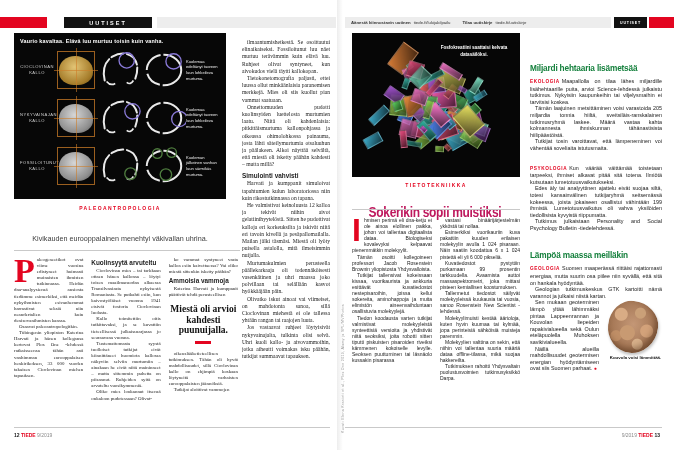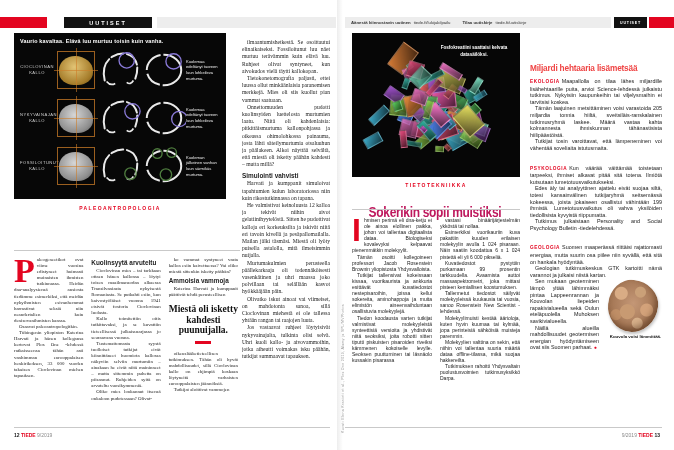--- a/index.html
+++ b/index.html
@@ -100,21 +100,21 @@
   .rule-r-top { left:7px; top:176px; width:168px; }
   .rule-r-bot { left:0; top:394px; width:317px; }
 
   .cols-r { position:absolute; left:7px; top:184px; width:168px; height:202px; overflow:hidden;
     display:flex; gap:8px; font-size:5px; line-height:6.1px; text-align:justify; color:#222; }
   .cols-r .dropcap { font-family:"Liberation Sans", sans-serif; font-size:32px; line-height:26px; padding-right:3px; }
 
   
   .sidebar { position:absolute; left:185px; top:24px; width:132px; height:364px; overflow:hidden; }
   .sb-art { margin-bottom:13px; }
-  .sb-title { margin-bottom:3px; color:#ef4444; }
+  .sb-title { margin-bottom:3px; color:#15803d; }
   .sb-title span { display:inline-block; white-space:nowrap; font-weight:bold; font-size:9.2px;
     letter-spacing:-.2px; transform:scaleX(.9); transform-origin:0 50%; }
   .sb-p { font-size:5.4px; line-height:6.6px; text-align:justify; color:#222; }
   .sb-p + .sb-p { text-indent:5px; }
   .tag { color:#e30520; font-weight:bold; font-size:4.7px; letter-spacing:.6px; margin-right:2px; }
   .enddot { color:#e30520; font-size:5px; }
   .rockwrap { float:right; width:58px; margin:2px 0 2px 5px; text-align:center; }
   .rock { width:50px; height:52px; margin:0 auto; border-radius:46% 54% 52% 48% / 50% 46% 54% 50%;
     transform:rotate(6deg);
     background:
@@ -214,41 +214,42 @@
               <circle cx="16" cy="9" r="5" fill="none" stroke="#4f7d3f" stroke-width="1.4"></circle>
               <circle cx="31" cy="8" r="5" fill="none" stroke="#4f7d3f" stroke-width="1.4"></circle>
               <circle cx="25" cy="31" r="6" fill="none" stroke="#4f7d3f" stroke-width="1.4"></circle>
             </svg>
             <div class="fig-cap">Kuoleman jälkeinen vanhan luun särmikäs murtuma.</div>
           </div>
         </div>
     </figure>
 
     <div class="kicker kicker-l">PALEOANTROPOLOGIA</div>
+    <div class="subhead-l">Kivikauden eurooppalainen menehtyi väkivallan uhrina.</div>
     <div class="rule rule-l-top"></div>
 
     <div class="cols-l">
       <div class="coln">
           <p class="bp hasdrop"><span class="dropcap">P</span>aleogeneetikot ovat viime vuosina edistyneet huimasti muinaisten ihmisten tutkinnassa. Heidän dna-analyysiensä ansiosta tiedämme esimerkiksi, että meidän nykyihmisten esivanhemmat harrastivat seksiä niin neandertalien kuin denisovanihmisten kanssa.</p>
           <p class="bp">Osaavat paleoantropologitkin.</p>
           <p class="bp">Tübingenin yliopiston Katerina Harvati ja hänen kollegansa kertovat Plos One -lehdessä ratkaisseensa tähän asti vanhimman eurooppalaisen henkirikoksen, 33 000 vuoden takaisen Cioclovinan miehen tapauksen.</p>
         </div>
       <div class="coln">
           <div class="bh">Kuolinsyytä arvuteltu</div>
           <p class="bp">Cioclovinan mies – tai tarkkaan ottaen hänen kallonsa – löytyi toisen maailmansodan alkaessa Transilvaniasta nykyisestä Romaniasta. Se putkahti esiin, kun kaivostyöläiset vuonna 1941 etsivät fosforia Cioclovinan luolasta.</p>
           <p class="bp">Kallo toimitettiin oitis tutkittavaksi, ja se kuvattiin tieteellisessä julkaisusarjassa jo seuraavana vuonna.</p>
           <p class="bp">Tuntemattomasta syystä tuolloiset tutkijat eivät kiinnittäneet huomiota kallossa näkyviin selviin murtumiin – ainakaan he eivät niitä maininneet – mutta sittemmin puhetta on piisannut. Ruhjeiden syitä on arvuteltu vuosikymmeniä.</p>
           <p class="bp">Oliko mies loukannut itsensä onkaloon pudotessaan? Olivat-</p>
         </div>
       <div class="coln">
           <p class="bp">ko vammat syntyneet vasta kalloa esiin kaivettaessa? Vai oliko miestä sittenkin isketty päähän?</p>
           <div class="bh">Ammoisia vammoja</div>
           <p class="bp">Katerina Harvati ja kumppanit päättivät tehdä perusteellisen</p>
           <div class="pq">
-            <div class="pqt">Miestä oli isketty kahdesti puunuijalla.</div>
+            <div class="pqt">Miestä oli arvioi kahdesti puunuijalla.</div>
             <div class="pqbar"></div>
           </div>
           <p class="bp">oikeuslääketieteellisen tutkimuksen. Tähän oli hyvät mahdollisuudet, sillä Cioclovinan kallo on ehjimpiä koskaan löytyneitä varhaisten eurooppalaisten jäännöksiä.</p>
           <p class="bp">Tutkijat aloittivat vammojen</p>
         </div>
     </div>
     <div class="col4">
         <p class="bp">ilmaantumishetkestä. Se osoittautui elinaikaiseksi. Fossiloitunut luu näet murtuu terävämmin kuin elävä luu. Ruhjeet olivat syntyneet, kun aivokudos vielä täytti kallokopan.</p>
         <p class="bp">Tietokonetomografia paljasti, ettei luussa ollut minkäänlaisia paranemisen merkkejä. Mies oli siis kuollut pian vammat saatuaan.</p>
         <p class="bp">Onnettomuuden pudotti kuolinsyiden luettelosta murtumien laatu. Niitä oli kahdenlaisia: pitkittäismurtuma kallonpohjassa ja oikeassa ohimolohkossa painauma, josta lähti säteilymurtumia otsaluuhun ja päälakeen. Alkoi näyttää selvältä, että miestä oli isketty päähän kahdesti – mutta millä?</p>
@@ -382,20 +383,21 @@
           <p class="sb-p"><span class="tag">EKOLOGIA</span>Maapallolla on tilaa lähes miljardille lisähehtaarille puita, arvioi Science-lehdessä julkaistu tutkimus. Nykyisiin kaupunkeihin tai viljelysmaihin ei tarvitsisi koskea.</p>
           <p class="sb-p">Tämän laajuinen metsittäminen voisi varastoida 205 miljardia tonnia hiiltä, sveitsiläis-ranskalainen tutkimusryhmä laskee. Määrä vastaa kahta kolmannesta ihmiskunnan tähänastisista hiilipäästöistä.</p>
           <p class="sb-p">Tutkijat tosin varoittavat, että lämpeneminen voi vähentää soveliaita istutusmaita.</p>
         </article>
         <article class="sb-art">
           <p class="sb-p"><span class="tag">PSYKOLOGIA</span>Kun väärää väittämää toistetaan tarpeeksi, ihmiset alkavat pitää sitä totena. Ilmiötä kutsutaan lumetotuusvaikutukseksi.</p>
           <p class="sb-p">Edes äly tai analyyttinen ajattelu eivät suojaa siltä, totesi kansainvälinen tutkijaryhmä seitsemässä kokeessa, joista jokaiseen osallistui vähintään 199 ihmistä. Lumetotuusvaikutus oli vahva yksilöiden tiedollisista kyvyistä riippumatta.</p>
           <p class="sb-p">Tutkimus julkaistaan Personality and Social Psychology Bulletin -tiedelehdessä.</p>
         </article>
         <article class="sb-art">
+          <div class="sb-title"><span>Lämpöä maassa meilläkin</span></div>
           <p class="sb-p"><span class="tag">GEOLOGIA</span>Suomen maaperässä riittäisi rajattomasti energiaa, mutta suurin osa piilee niin syvällä, että sitä on hankala hyödyntää.</p>
           <p class="sb-p">Geologian tutkimuskeskus GTK kartoitti nämä varannot ja julkaisi niistä kartan.</p>
           <p class="sb-p"><span class="rockwrap">
               <span class="rock" style="display:block"></span>
         <span class="rock-cap" style="display:block">Kouvola voisi lämmittää.</span>
             </span>Sen mukaan geoterminen lämpö yltää lähimmäksi pintaa Lappeenrannan ja Kouvolan liepeiden rapakivialueella sekä Oulun eteläpuolella Muhoksen savikivialueella.</p>
           <p class="sb-p">Näillä alueilla mahdollisuudet geotermisen energian hyödyntämiseen ovat siis Suomen parhaat.<span class="enddot"> ●</span></p>
         </article>
       </aside>
 

